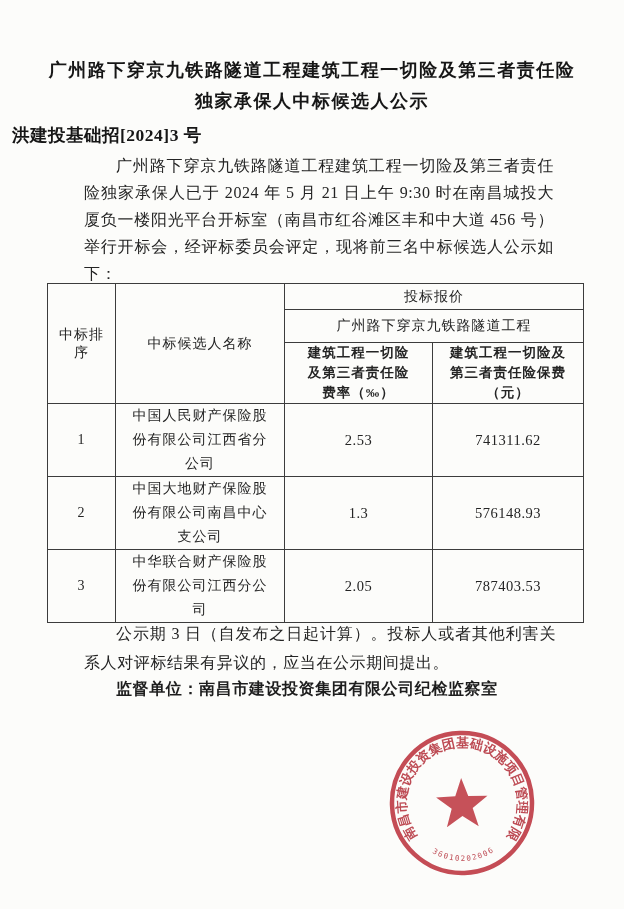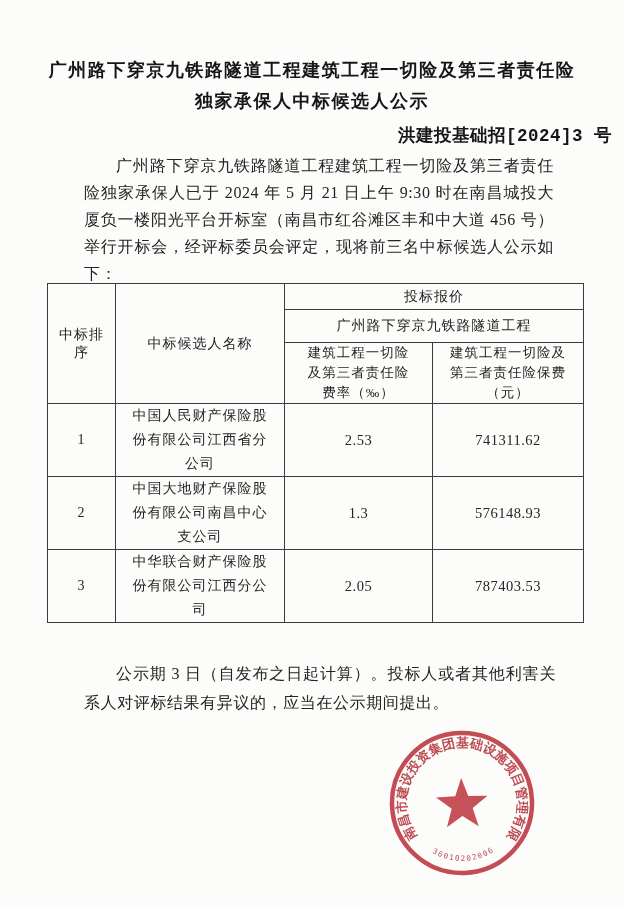--- a/index.html
+++ b/index.html
@@ -12,22 +12,22 @@
     color: #1f1f1f;
     overflow: hidden;
   }
   .abs { position: absolute; }
 
   .title-line {
     left: 12px; width: 600px; text-align: center;
     font-size: 18px; font-weight: bold; letter-spacing: 1.5px; color: #161616;
   }
   .doc-number {
-    left: 12px; width: 600px; text-align: right;
-    font-size: 17.5px; font-weight: bold; letter-spacing: 0.5px; color: #161616; font-family: Liberation Mono, monospace;
+    left: 12px; width: 600px; text-align: left;
+    font-size: 17.5px; font-weight: bold; letter-spacing: 0.5px; color: #161616;
   }
   .body-para {
     left: 84px; width: 470px;
     font-size: 16px; line-height: 27px;
     text-align: justify; text-indent: 32px;
     letter-spacing: 0.6px; color: #242424;
   }
 
   table.bid-table {
     position: absolute; left: 47px; top: 283px;
@@ -41,32 +41,32 @@
     text-align: center; vertical-align: middle;
     padding: 0 8px;
     letter-spacing: 1px;
   }
   .bid-table .col-rank    { width: 68px; }
   .bid-table .col-name    { width: 169px; }
   .bid-table .col-rate    { width: 148px; }
   .bid-table .col-premium { width: 151px; }
   .bid-table tr.h1 th { height: 25px; font-size: 14px; }
   .bid-table tr.h2 th { height: 32px; font-size: 14px; }
-  .bid-table tr.h3 th { height: 46px; font-size: 13.5px; line-height: 20px; padding: 0 16px; }
+  .bid-table tr.h3 th { height: 46px; font-size: 13.5px; line-height: 20px; padding: 0 16px; font-weight: bold; }
   .bid-table tbody tr:nth-child(1) td { height: 57px; }
   .bid-table tbody tr:nth-child(2) td { height: 54px; }
   .bid-table tbody tr:nth-child(3) td { height: 71px; }
   .bid-table tbody td.name { line-height: 24px; padding: 0 10px; margin-top: 20px; }
   .bid-table tbody td.num  { letter-spacing: 0.5px; font-size: 14.5px; }
 
   .notice {
     left: 84px; width: 472px;
     font-size: 16px; line-height: 29px;
     text-align: justify; text-indent: 32px;
-    letter-spacing: 0.6px; color: #242424; margin-top: 40px;
+    letter-spacing: 0.6px; color: #242424;
   }
   .bold-line {
     left: 84px; width: 480px;
     font-size: 16px; font-weight: bold;
     text-indent: 32px; letter-spacing: 0.6px; color: #1d1d1d;
   }
 
   .sign-block { left: 340px; width: 230px; text-align: center; color: #242424; }
   .sign-company { font-size: 16.5px; letter-spacing: 0.3px; }
   .sign-date   { font-size: 16px; letter-spacing: 1px; }
@@ -128,20 +128,21 @@
           <td>3</td>
           <td class="name">中华联合财产保险股份有限公司江西分公司</td>
           <td class="num">2.05</td>
           <td class="num">787403.53</td>
         </tr>
       </tbody>
   </table>
 
   <div class="abs notice" style="top:619px">公示期 3 日（自发布之日起计算）。投标人或者其他利害关系人对评标结果有异议的，应当在公示期间提出。</div>
 
+  <div class="abs bold-line" style="top:679px">监督单位：南昌市建设投资集团有限公司纪检监察室</div>
 
 
 
 
   <svg class="abs stamp" viewBox="0 0 148 148">
     <circle cx="74" cy="74" r="70" fill="none" stroke="#bf3440" stroke-width="4.5"></circle>
     <polygon fill="#c23a44" points="74,49 80.5,67.1 99.7,67.7 84.5,79.4 89.9,97.8 74,87 58.1,97.8 63.5,79.4 48.3,67.7 67.5,67.1"></polygon>
     <defs>
       <path id="sealTopArc" d="M 28.1 106.1 A 56 56 0 1 1 119.9 106.1" fill="none"></path>
       <path id="sealBottomArc" d="M 40.7 121.5 A 58 58 0 0 0 107.3 121.5" fill="none"></path>

